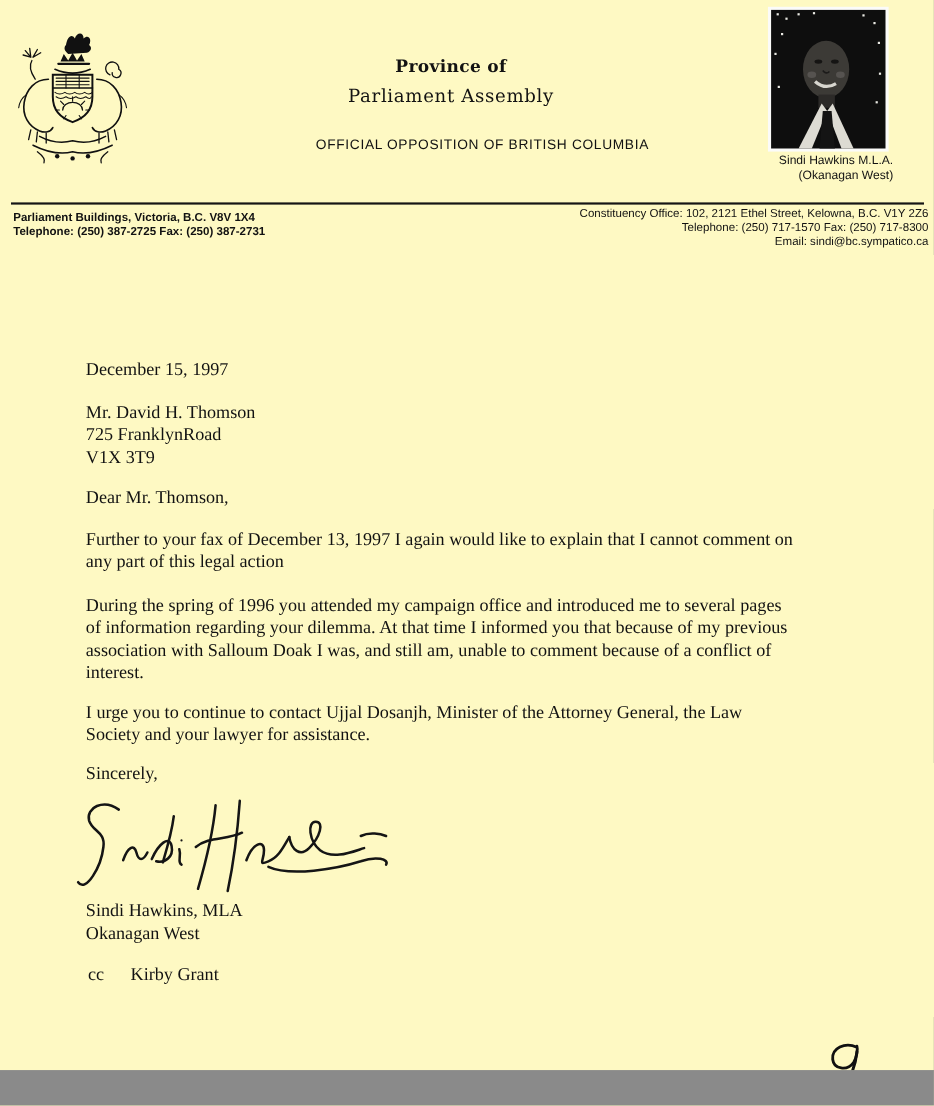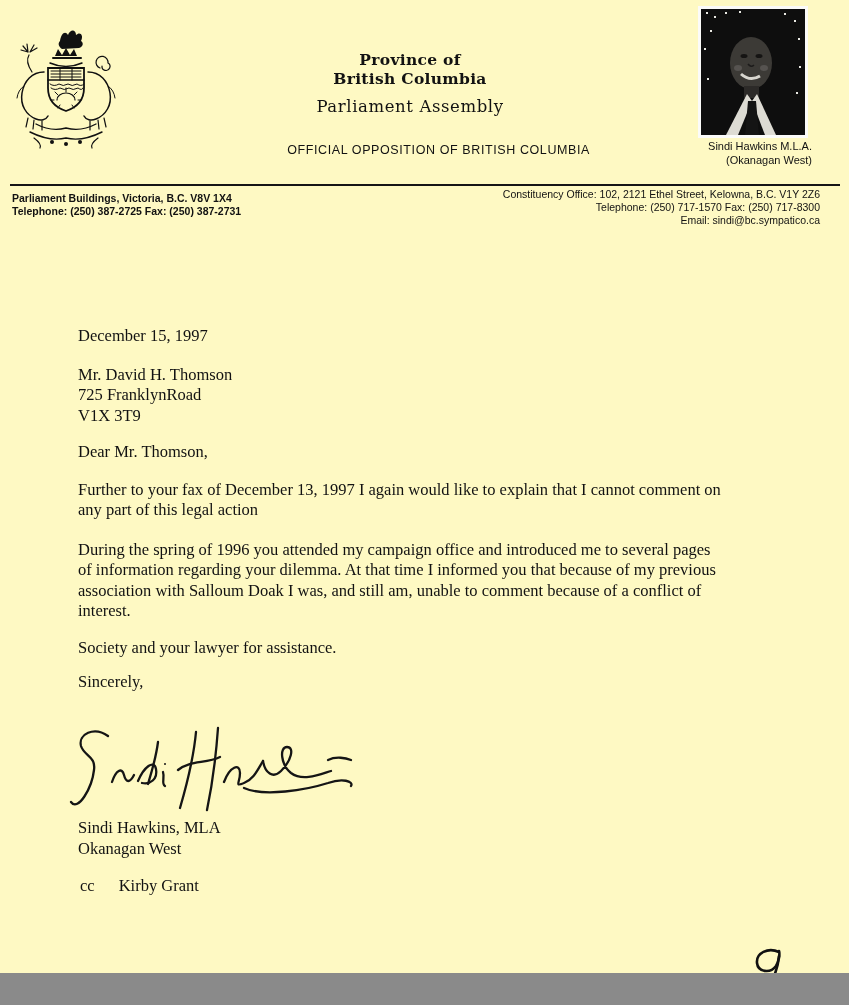--- a/index.html
+++ b/index.html
@@ -13,21 +13,21 @@
   .head-center{position:absolute;left:230px;top:50px;width:360px;text-align:center;}
   .prov{font-family:"DejaVu Serif", serif;font-weight:bold;font-size:15.5px;line-height:19px;letter-spacing:.3px;}
   .assembly{font-family:"DejaVu Serif", serif;font-size:16.5px;margin-top:9px;letter-spacing:.6px;}
   .opposition{font-family:"Liberation Sans", sans-serif;font-size:12.5px;margin-top:27px;letter-spacing:.6px;text-align:right;}
   .photo{position:absolute;left:698px;top:6px;width:110px;height:132px;}
   .photo-caption{position:absolute;left:640px;top:140px;width:172px;text-align:right;
     font-family:"Liberation Sans", sans-serif;font-size:11px;line-height:13.5px;}
   .rule{position:absolute;left:10px;top:184px;width:830px;height:2px;background:#151515;}
   .addr-left{position:absolute;left:12px;top:192px;
     font-family:"Liberation Sans", sans-serif;font-size:10.5px;line-height:13px;font-weight:bold;}
-  .addr-right{position:absolute;left:380px;top:188px;width:440px;text-align:right;
+  .addr-right{position:absolute;left:404px;top:188px;width:440px;text-align:right;
     font-family:"Liberation Sans", sans-serif;font-size:10.5px;line-height:13px;}
   
   .body{position:absolute;left:78px;top:326px;width:712px;font-size:16.5px;line-height:20.5px;}
   .block-recipient{margin-top:18px;}
   .block-salutation{margin-top:16px;}
   .para1{margin-top:17px;}
   .para2{margin-top:19px;}
   .para3{margin-top:16px;}
   .closing{margin-top:14px;}
   .signature{position:absolute;left:66px;top:724px;width:300px;height:96px;}
@@ -77,21 +77,20 @@
       <path d="M26,112 q8,6 6,10 m58,-10 q-8,6 -6,10" stroke-width="1.2"></path>
 
       <circle cx="44" cy="116" r="2" fill="#111" stroke="none"></circle>
       <circle cx="58" cy="118" r="2" fill="#111" stroke="none"></circle>
       <circle cx="72" cy="116" r="2" fill="#111" stroke="none"></circle>
     </svg>
   </div>
 
   <div class="head-center">
     <div class="prov">Province of</div>
-    <div class="prov">British Columbia</div>
     <div class="assembly">Parliament Assembly</div>
     <div class="opposition">OFFICIAL OPPOSITION OF BRITISH COLUMBIA</div>
   </div>
 
   <div class="photo">
     <svg width="110" height="132" viewBox="0 0 110 132">
       <rect width="110" height="132" fill="#fbfbf9"></rect>
       <rect x="3" y="3" width="104" height="126" fill="#0e0e0e"></rect>
       <g fill="#e9e9e3">
         <rect x="8" y="6" width="2" height="2"></rect>
@@ -155,20 +154,21 @@
     </div>
 
     <div class="para2">
       <div>During the spring of 1996 you attended my campaign office and introduced me to several pages</div>
       <div>of information regarding your dilemma. At that time I informed you that because of my previous</div>
       <div>association with Salloum Doak I was, and still am, unable to comment because of a conflict of</div>
       <div>interest.</div>
     </div>
 
     <div class="para3">
+      <div>I urge you to continue to contact Ujjal Dosanjh, Minister of the Attorney General, the Law</div>
       <div>Society and your lawyer for assistance.</div>
     </div>
 
     <div class="closing">Sincerely,</div>
   </div>
 
   <div class="signature">
     <svg width="300" height="96" viewBox="0 0 300 96" fill="none" stroke="#151515" stroke-width="2.3" stroke-linecap="round">
       <path d="M42,12 C28,2 12,10 15,22 C18,32 30,32 28,46 C26,64 12,88 5,78"></path>
       <path d="M46,58 C50,46 56,43 58,51 C60,59 64,59 68,51"></path>

